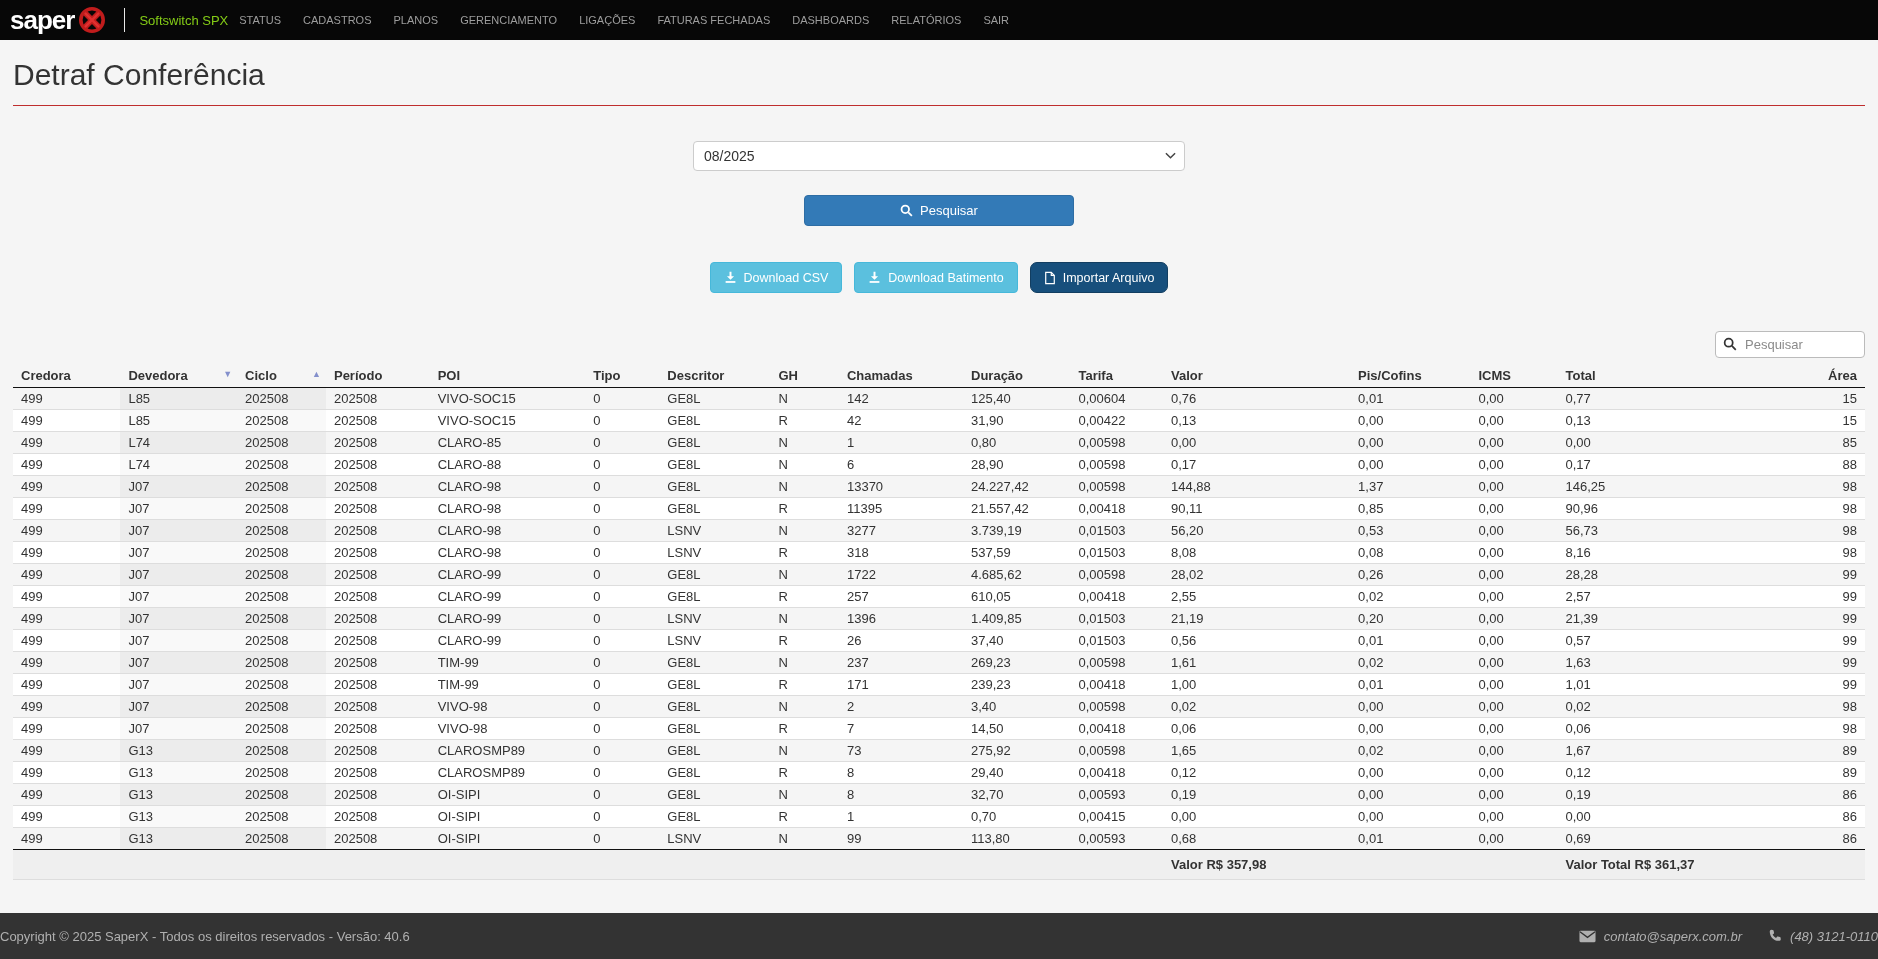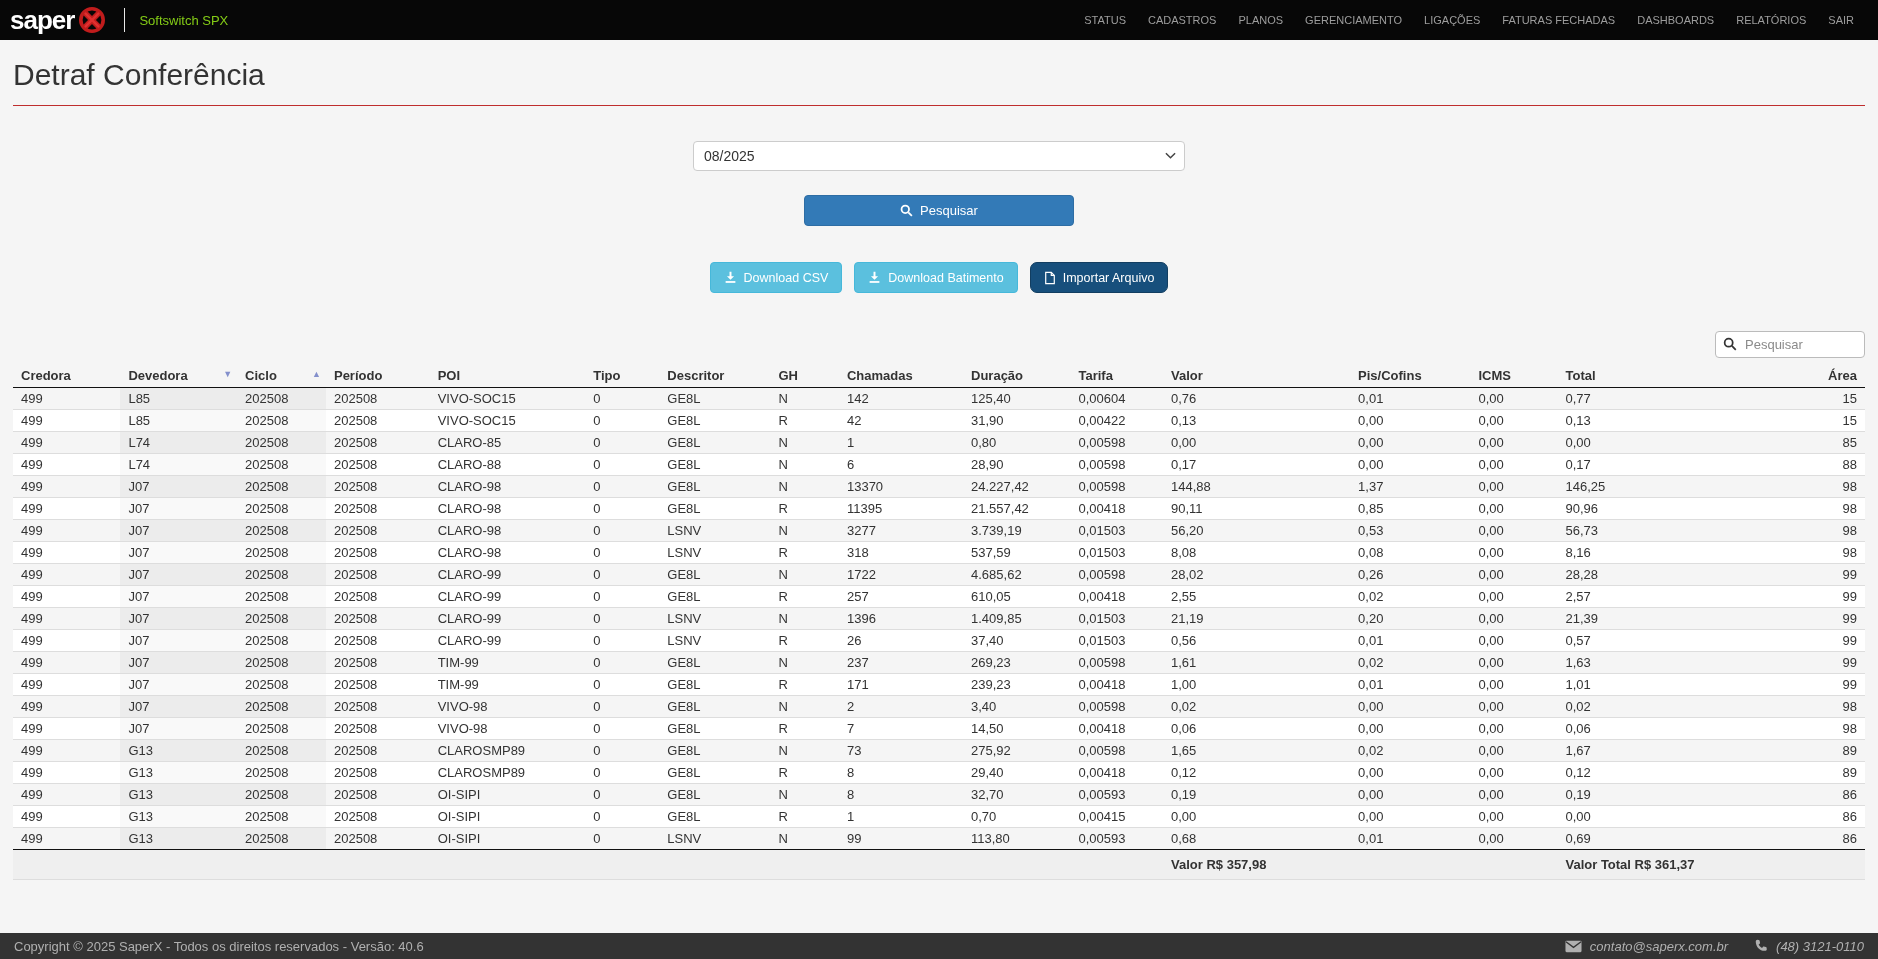--- a/index.html
+++ b/index.html
@@ -13,21 +13,20 @@
     flex-direction: column;
     overflow: hidden;
   }
 
   
   .navbar {
     height: 40px;
     background: #070707;
     display: flex;
     align-items: center;
-    justify-content: space-between;
     padding: 0 24px 0 10px;
     flex: 0 0 auto;
   }
   .brand { display: flex; align-items: center; }
   .brand-text {
     color: #fff;
     font-size: 26px;
     font-weight: bold;
     letter-spacing: -1px;
     line-height: 40px;
@@ -158,27 +157,27 @@
     background: #efefef;
     border-top: 1px solid #111;
     border-bottom: 1px solid #ddd;
     font-weight: bold;
     padding: 7px 8px;
   }
 
   
   .footer {
     flex: 0 0 auto;
-    height: 26px;
+    height: 46px;
     background: #333333;
     color: #b0b0b0;
     display: flex;
     align-items: center;
     justify-content: space-between;
-    padding: 0 14px;
+    padding: 0 0;
     font-size: 13px;
   }
   .footer-right { display: flex; align-items: center; gap: 26px; }
   .footer-item { display: flex; align-items: center; gap: 8px; font-style: italic; }
   .icon { display: inline-flex; align-items: center; }
 </style>
 </head>
 <body>
 
 <nav class="navbar">

